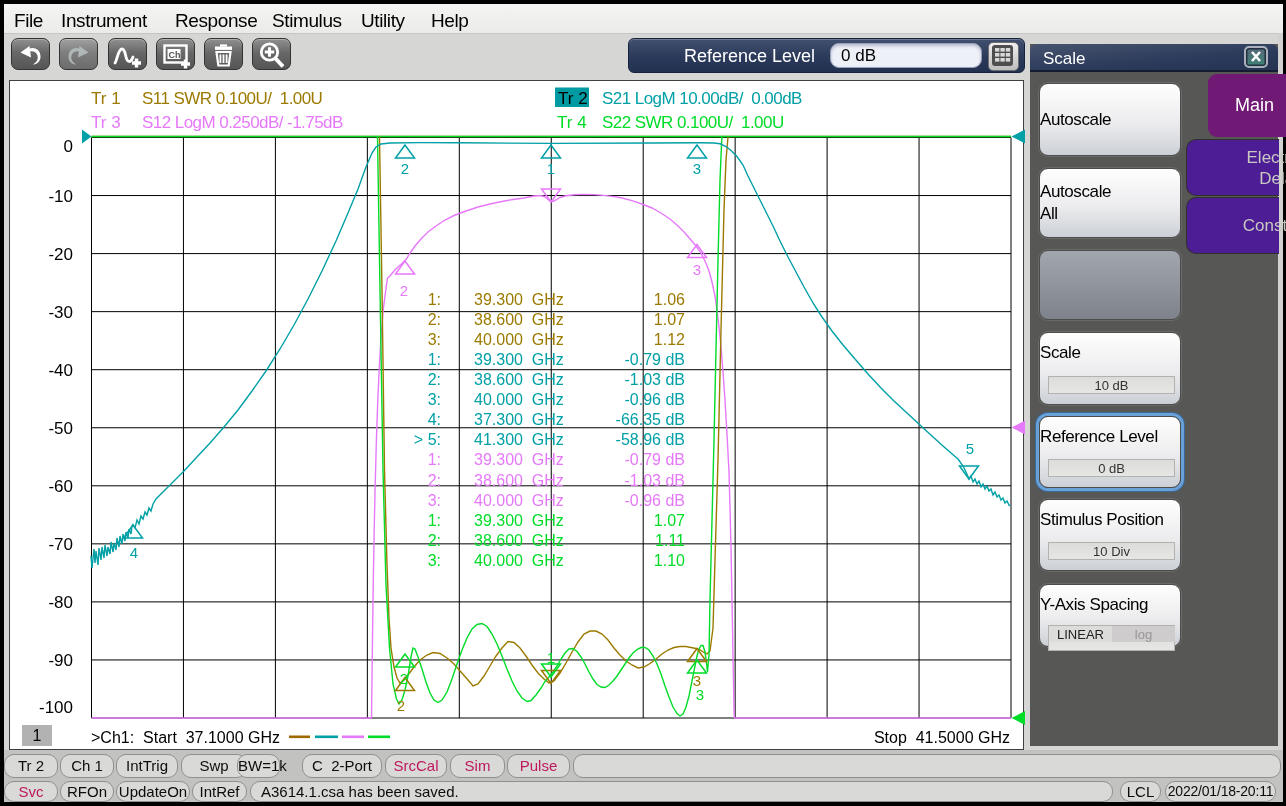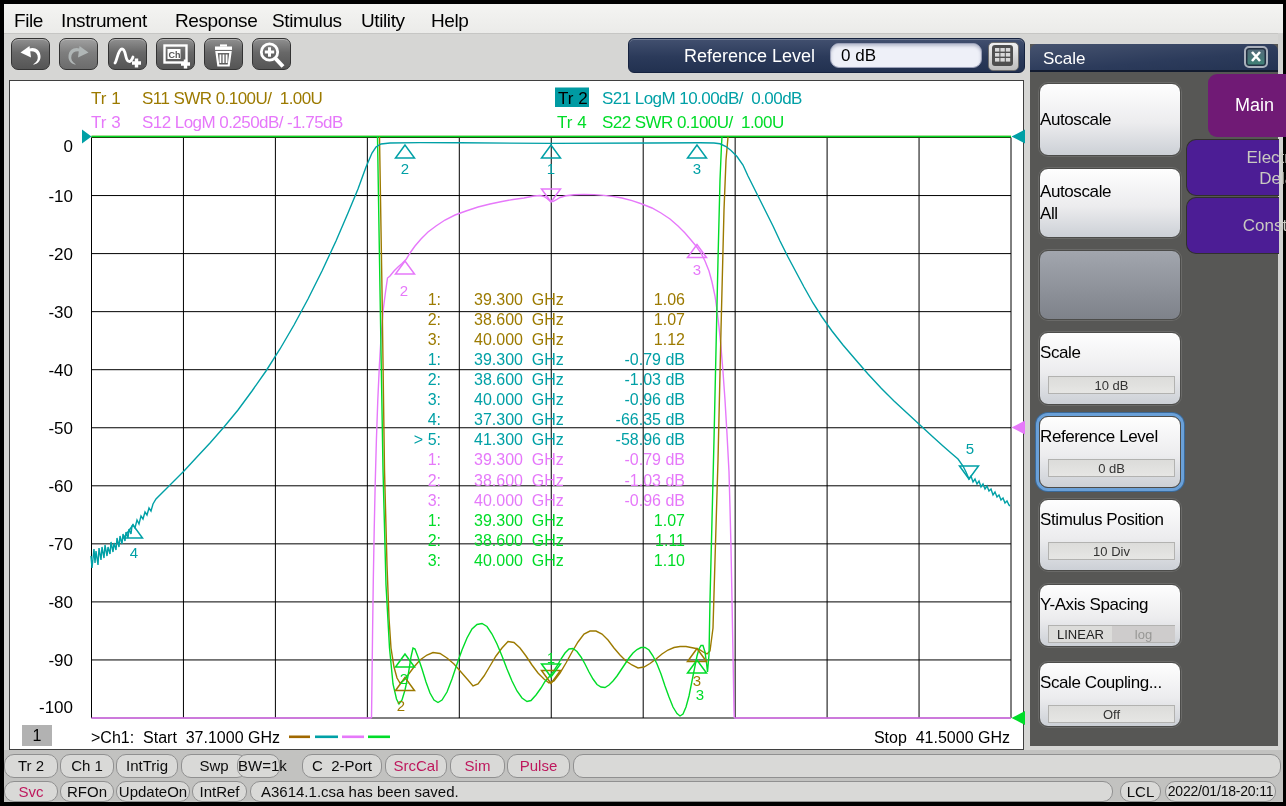--- a/index.html
+++ b/index.html
@@ -232,28 +232,24 @@
     <div class="panbtn" style="top:345px;height:72px;box-shadow:0 0 0 3px #6aa0d8, 0 0 0 4px #3a6a9a;">
       <div class="t" style="top:10px">Reference Level</div>
       <div class="strip" style="top:42px">0 dB</div>
     </div>
     <div class="panbtn" style="top:428px;height:72px;">
       <div class="t" style="top:10px">Stimulus Position</div>
       <div class="strip" style="top:42px">10 Div</div>
     </div>
     <div class="panbtn" style="top:513px;height:63px;">
       <div class="t" style="top:10px">Y-Axis Spacing</div>
-      <div class="strip" style="top:40px;padding:4px">
+      <div class="strip" style="top:40px;padding:12px">
         <span style="position:absolute;left:0;top:0;width:63px;height:16px;background:#dcdcda;color:#222;font-size:13px">LINEAR</span>
         <span style="position:absolute;left:63px;top:0;width:63px;height:16px;background:#cecccc;color:#979795;font-size:13px">log</span>
       </div>
-    </div>
-    <div class="panbtn" style="top:591px;height:65px;">
-      <div class="t" style="top:10px">Scale Coupling...</div>
-      <div class="strip" style="top:42px">Off</div>
     </div>
   </div>
 <div class="abs" style="left:1208px;top:74px;width:93px;height:63px;background:#701a75;border-radius:9px 0 0 9px;">
 <div style="position:absolute;width:100%;top:21px;text-align:center;font-size:18px;color:#fff">Main</div>
   </div>
 <div class="abs tab" style="top:138.5px;height:57px;">
     <div style="position:absolute;width:100%;top:7px;text-align:center;line-height:21px">Electrical<br>Delay</div>
   </div>
 <div class="abs tab" style="top:196.5px;height:57px;">
     <div style="position:absolute;width:100%;top:18px;text-align:center">Constants</div>

